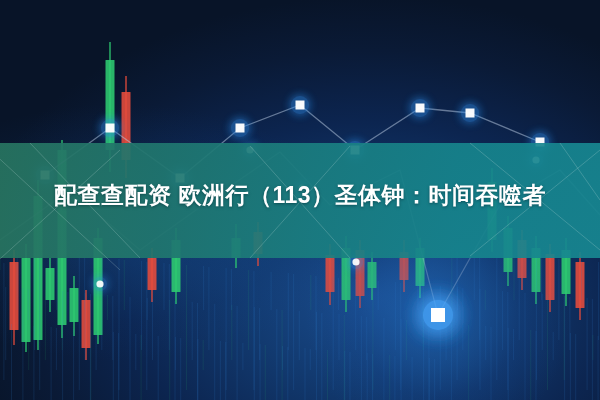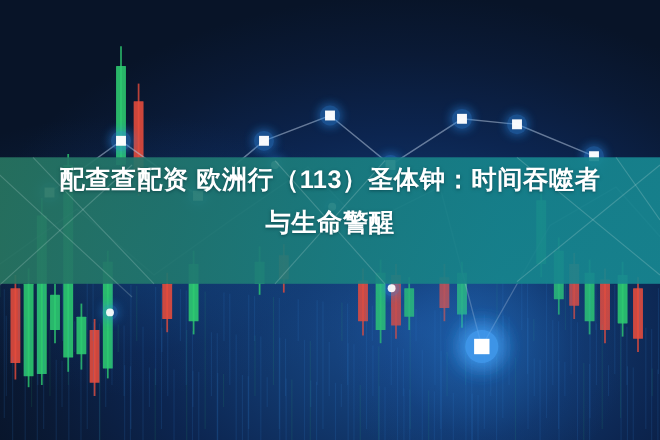--- a/index.html
+++ b/index.html
@@ -44,21 +44,21 @@
       rgba(39,116,96,0.93) 0%,
       rgba(32,118,110,0.93) 26%,
       rgba(26,126,128,0.92) 52%,
       rgba(22,132,140,0.92) 76%,
       rgba(23,135,145,0.92) 100%);
   }
   
   #title-block {
     position: absolute;
     left: 0;
-    top: 144px;
+    top: 176px;
     width: 600px;
     text-align: center;
     color: #ffffff;
     font-size: 23px;
     font-weight: bold;
     line-height: 39px;
     letter-spacing: 0.5px;
     text-shadow: 0 1px 3px rgba(0,40,50,0.55);
     z-index: 40;
   }
@@ -348,16 +348,15 @@
       <line x1="250" y1="146" x2="350" y2="258" stroke="#cfe6e2" stroke-width="1" opacity="0.22"></line>
       <line x1="350" y1="146" x2="250" y2="258" stroke="#cfe6e2" stroke-width="1" opacity="0.22"></line>
       <line x1="470" y1="143" x2="600" y2="250" stroke="#cfe6e2" stroke-width="1" opacity="0.22"></line>
       <line x1="600" y1="150" x2="470" y2="256" stroke="#cfe6e2" stroke-width="1" opacity="0.22"></line>
       <line x1="30" y1="143" x2="140" y2="258" stroke="#cfe6e2" stroke-width="1" opacity="0.22"></line>
       <line x1="560" y1="143" x2="600" y2="200" stroke="#cfe6e2" stroke-width="1" opacity="0.22"></line>
     </svg>
 
   <div id="title-block">
     <span id="title-line-1">配查查配资 欧洲行（113）圣体钟：时间吞噬者</span>
-    <span id="title-line-2">与生命警醒</span>
   </div>
 
 </div>
 
 </body></html>

